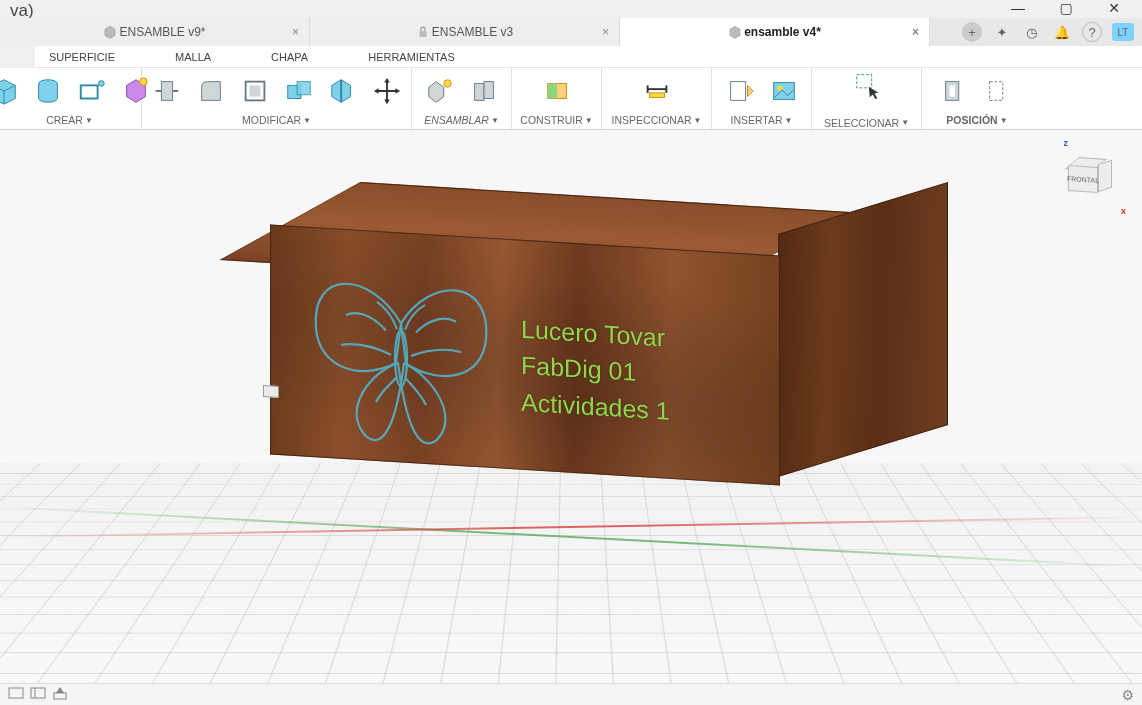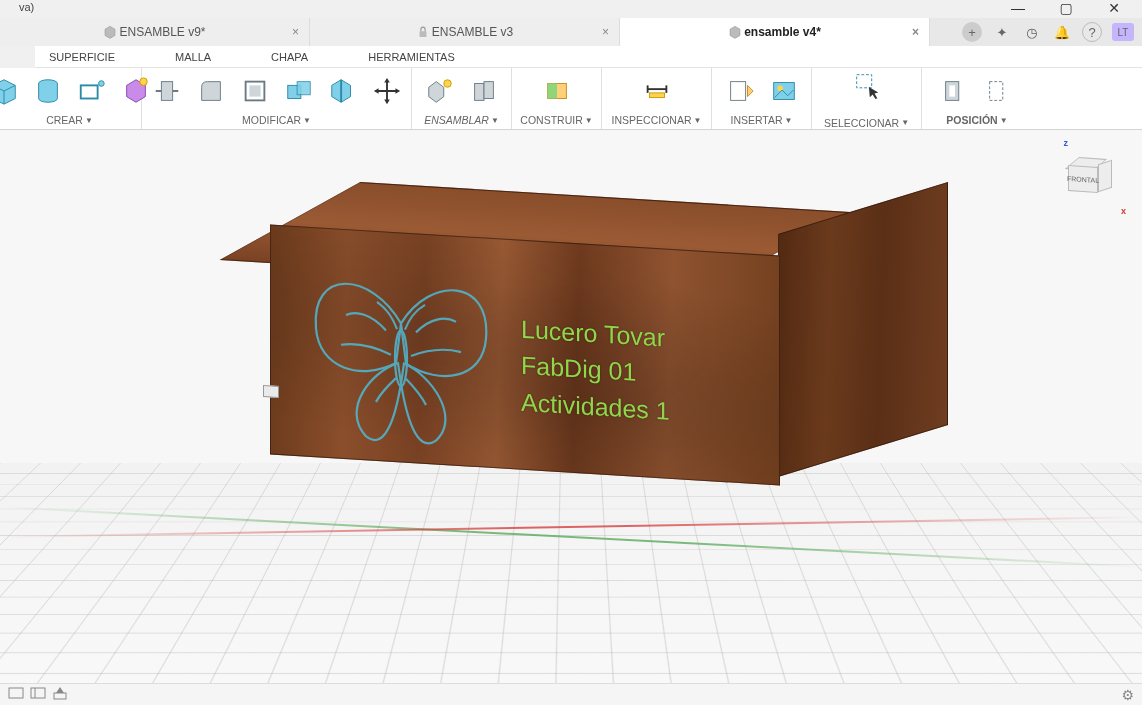--- a/index.html
+++ b/index.html
@@ -1,31 +1,31 @@
 <!DOCTYPE html>
 <html><head>
 <meta charset="utf-8">
 <style>
   * { margin: 0; padding: 0; box-sizing: border-box; font-family: "Segoe UI", Arial, sans-serif; }
   body { width: 1142px; height: 705px; background: #f0f0f0; position: relative; overflow: hidden; }
 
   
   .window-controls { position: absolute; top: 0; right: 0; height: 18px; display: flex; gap: 20px; padding-right: 14px; font-size: 14px; color: #333; }
   .window-controls span { width: 28px; text-align: center; cursor: pointer; }
-  .title-fragment { position: absolute; top: 1px; left: 19px; font-size: 11px; color: #444; }
+  .title-fragment { position: absolute; top: 1px; left: 10px; font-size: 17px; color: #444; }
 
   
   .tabbar { position: absolute; top: 18px; left: 0; right: 0; height: 28px; background: #e8e8e8; display: flex; align-items: stretch; }
   .tab { flex: 0 0 310px; display: flex; align-items: center; justify-content: center; gap: 2px; font-size: 12px; color: #555; border-right: 1px solid #ddd; position: relative; background: #eee; }
   .tab.active { background: #fff; color: #222; font-weight: 700; }
   .tab .close { position: absolute; right: 10px; font-size: 12px; color: #888; }
   .tab .doc-icon { width: 14px; height: 14px; display: inline-block; }
   .tabbar-right { margin-left: auto; display: flex; align-items: center; gap: 10px; padding: 0 8px; }
   .tabbar-right .glyph { width: 20px; height: 20px; border-radius: 50%; display: flex; align-items: center; justify-content: center; font-size: 13px; color: #666; }
-  .avatar { width: 22px; height: 18px; background: #c4b5fd; border-radius: 3px; font-size: 10px; display: flex; align-items: center; justify-content: center; color: #666; }
+  .avatar { width: 22px; height: 18px; background: #7dd3fc; border-radius: 3px; font-size: 10px; display: flex; align-items: center; justify-content: center; color: #666; }
 
   
   .toolstrip-tabs { position: absolute; top: 46px; left: 0; right: 0; height: 22px; background: #fff; display: flex; gap: 60px; padding-left: 14px; font-size: 11px; color: #444; align-items: center; border-bottom: 1px solid #e4e4e4; margin-left: 35px; }
 
   
   .ribbon { position: absolute; top: 68px; left: 0; right: 0; height: 62px; background: #fff; display: flex; border-bottom: 1px solid #d4d4d4; }
   .group { display: flex; flex-direction: column; border-right: 1px solid #e0e0e0; padding: 2px 10px 0 10px; }
   .group-icons { flex: 1; display: flex; align-items: center; gap: 14px; justify-content: center; }
   .group-label { height: 18px; font-size: 10.5px; color: #666; text-align: center; display: flex; align-items: center; justify-content: center; gap: 2px; }
   .group-label .caret { font-size: 8px; }

